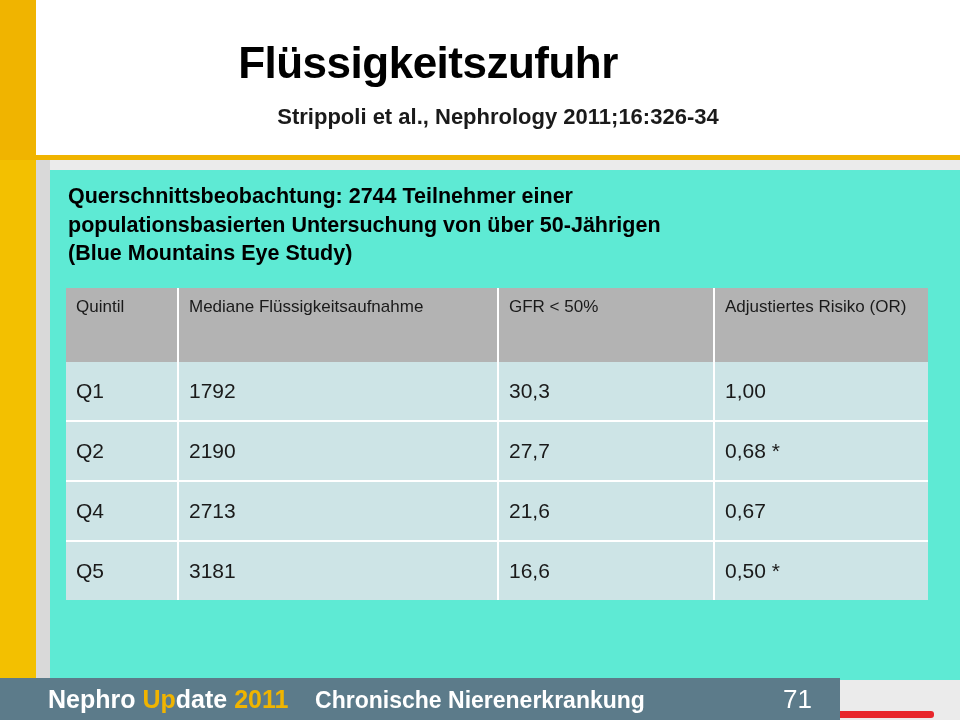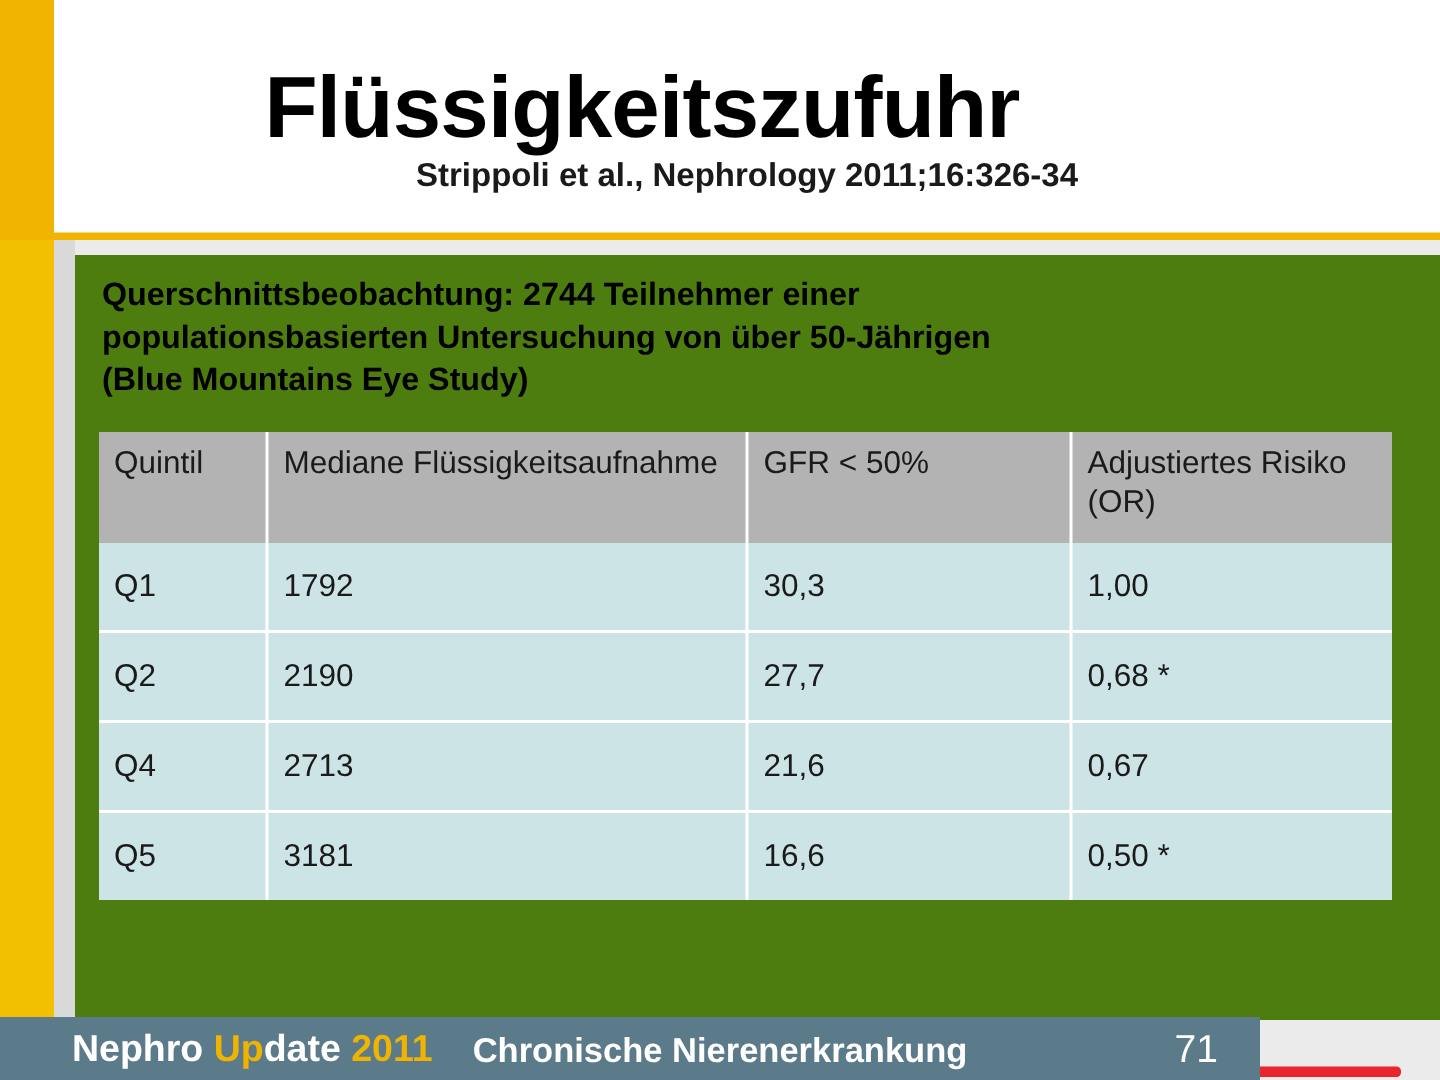--- a/index.html
+++ b/index.html
@@ -60,42 +60,42 @@
     width: 924px;
     height: 5px;
     background: #f0b400;
   }
   .title {
     position: absolute;
     top: 38px;
     left: 0;
     width: 784px;
     text-align: center;
-    font-size: 58px;
+    font-size: 44px;
     font-weight: bold;
     color: #000000;
     letter-spacing: -0.5px;
   }
   .subtitle {
     position: absolute;
     top: 104px;
     left: 0;
     width: 924px;
     text-align: center;
     font-size: 22px;
     font-weight: bold;
     color: #1a1a1a;
   }
   .body-area {
     position: absolute;
     left: 50px;
     top: 170px;
     width: 910px;
     height: 510px;
-    background: #4d7c0f;
+    background: #5eead4;
   }
   .intro {
     position: absolute;
     left: 18px;
     top: 12px;
     width: 800px;
     font-size: 21.5px;
     font-weight: bold;
     color: #000000;
     line-height: 1.33;
@@ -108,21 +108,21 @@
     border-collapse: collapse;
     table-layout: fixed;
   }
   table.data col.c1 { width: 112px; }
   table.data col.c2 { width: 320px; }
   table.data col.c3 { width: 216px; }
   table.data col.c4 { width: 214px; }
   table.data th {
     background: #b3b3b3;
     color: #1a1a1a;
-    font-size: 21px;
+    font-size: 17px;
     font-weight: normal;
     text-align: left;
     padding: 8px 10px 10px 10px;
     vertical-align: top;
     border-right: 2px solid #ffffff;
     line-height: 1.25;
     height: 74px;
     box-sizing: border-box;
   }
   table.data th:last-child { border-right: none; }

